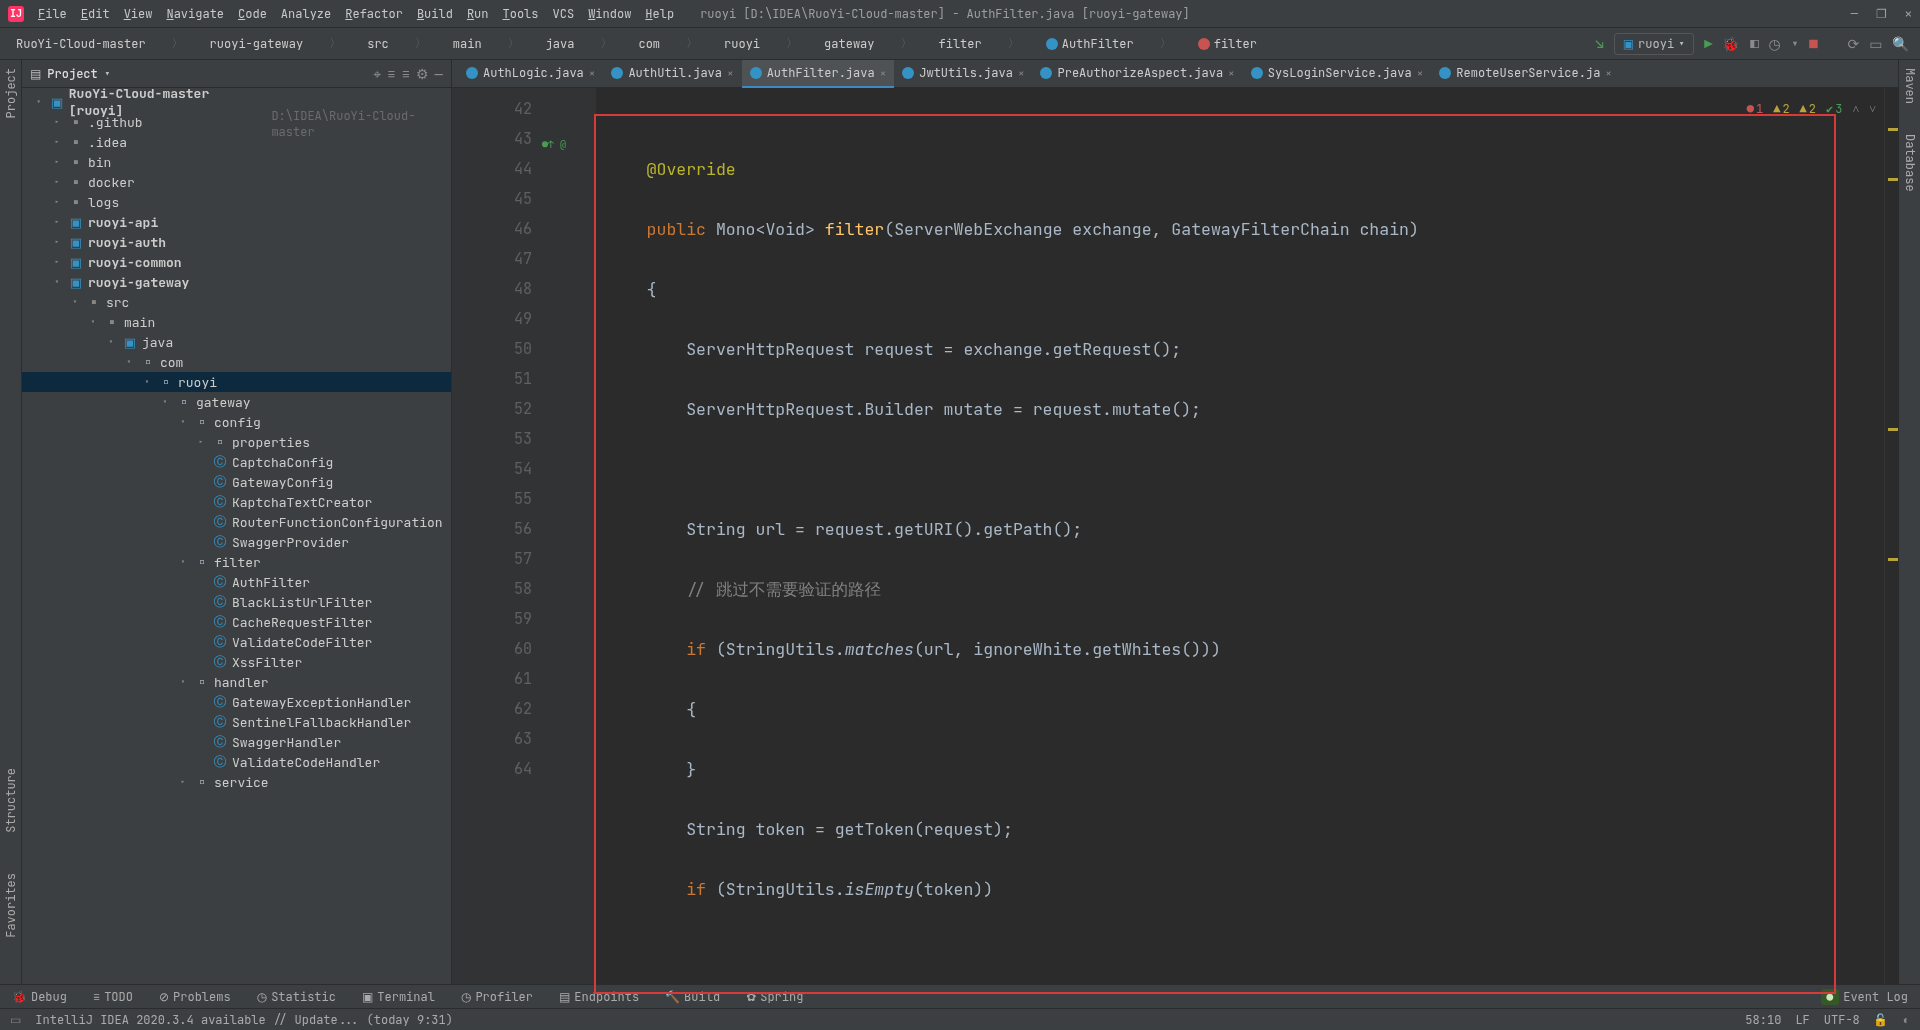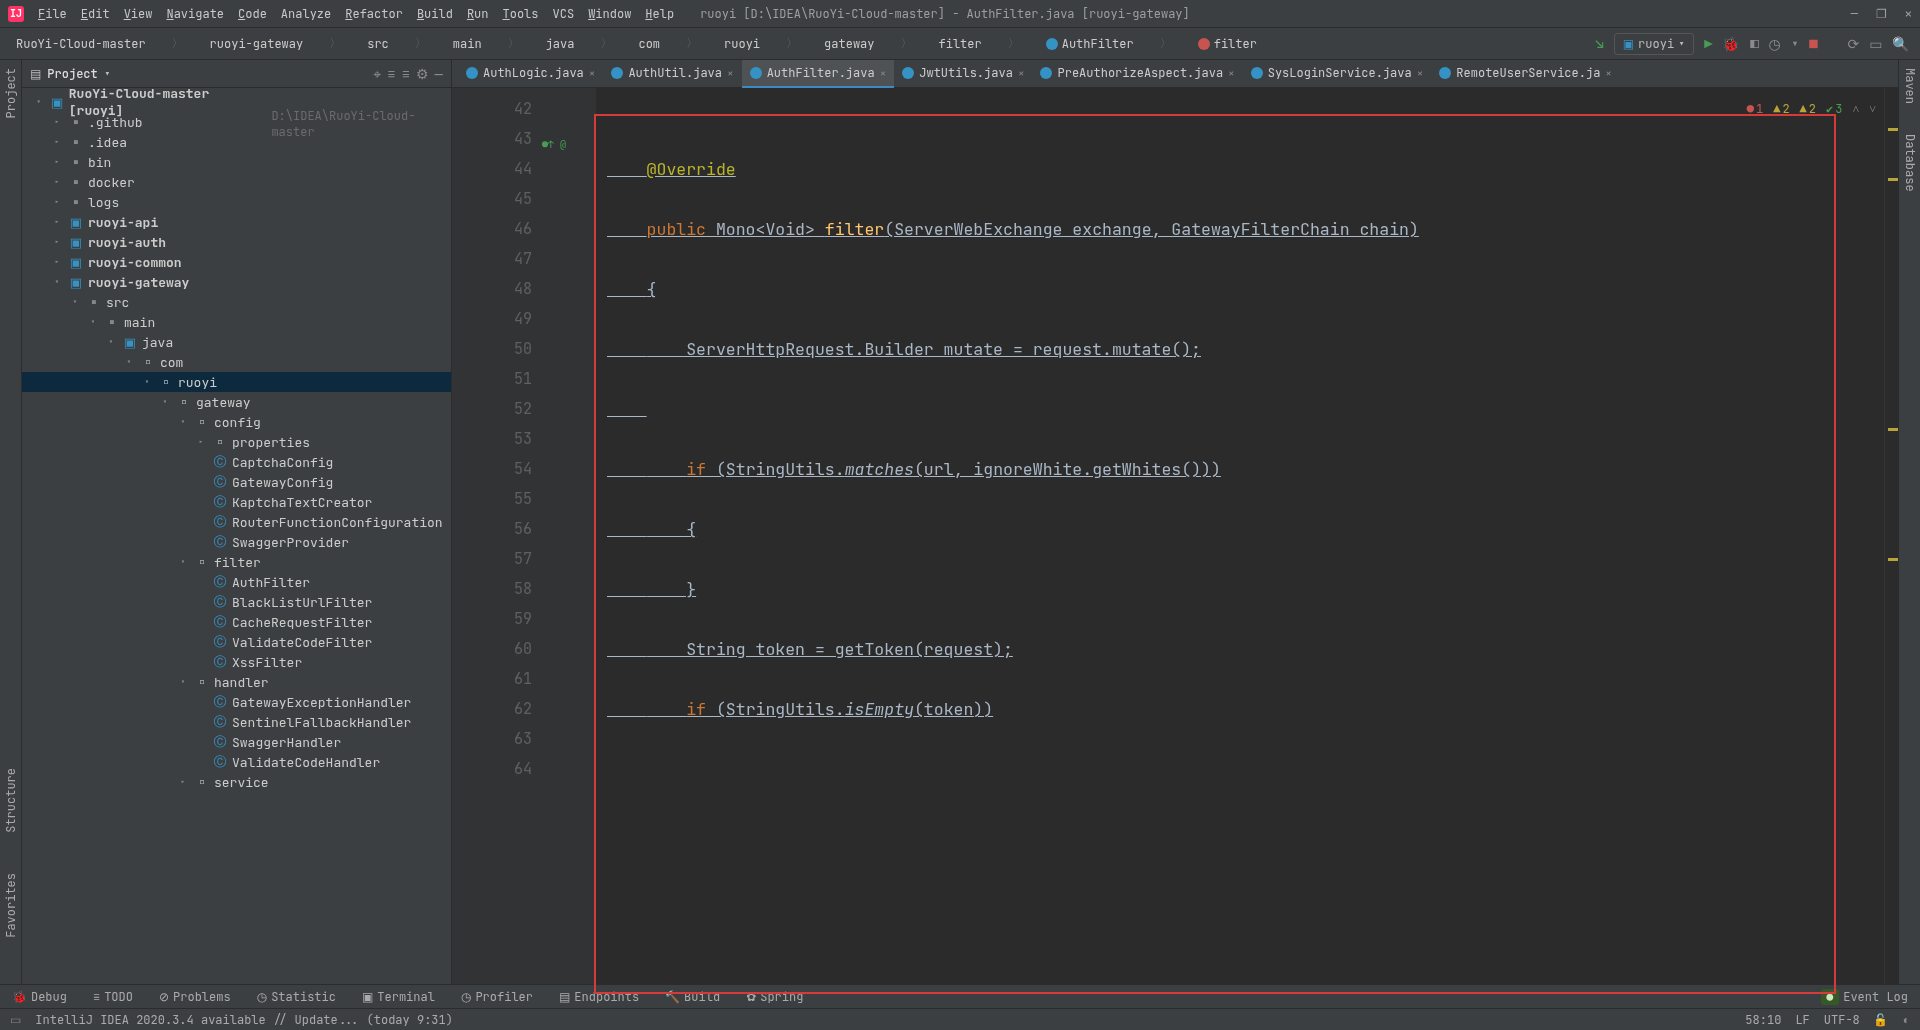--- a/index.html
+++ b/index.html
@@ -70,21 +70,21 @@
   .editor { flex:1; display:flex; background:#2b2b2b; position:relative; min-height:0;}
   .gutter { width:90px;background:#313335;text-align:right;padding:6px 10px 6px 4px;color:#606060;font-family:"JetBrains Mono",monospace;font-size:15px;line-height:30px;}
   .gutter .gl { height:30px; position:relative;}
   .gutter .gicon{position:absolute;right:-34px;top:6px;color:#499c54;font-size:10px;}
   .fold-strip{width:55px;background:#313335;border-right:1px solid #2b2b2b;}
   .code {
     flex:1;font-family:"JetBrains Mono",Consolas,monospace;font-size:16.5px;
     line-height:30px; color:#A9B7C6; padding:6px 0 6px 10px;
     white-space:pre; position:relative; overflow:hidden;
   }
-  .code .line{height:30px;text-decoration:underline;}
+  .code .line{height:30px;}
   .redbox{position:absolute;border:2px solid #d73a3a;pointer-events:none;}
   .kw{color:#cc7832;} .ann{color:#bbb529;} .mname{color:#ffc66d;}
   .mital{font-style:italic;} .cmt{color:#808080;}
   
   .inspect {position:absolute;top:6px;right:8px;display:flex;gap:10px;align-items:center;font-size:12px;}
   .inspect .chip{display:flex;align-items:center;gap:2px;}
   .inspect .red{color:#c75450}.inspect .yel{color:#b7a53a}.inspect .grn{color:#499c54}
   
   .rstrip{width:22px;background:#3c3f41;border-left:1px solid #2b2b2b;display:flex;flex-direction:column;align-items:center;gap:30px;padding-top:8px;}
   .rstrip .vtxt{writing-mode:vertical-rl;color:#aaa;cursor:pointer;}
@@ -446,22 +446,25 @@
           <span class="chip red"><span>●</span><span>1</span></span>
           <span class="chip yel"><span>▲</span><span>2</span></span>
           <span class="chip yel"><span>▲</span><span>2</span></span>
           <span class="chip grn"><span>✔</span><span>3</span></span>
           <span style="color:#888">˄</span>
           <span style="color:#888">˅</span>
         </div>
 <div class="line">    <span class="ann">@Override</span></div>
 <div class="line">    <span class="kw">public</span><span> Mono&lt;Void&gt; </span><span class="mname">filter</span><span>(ServerWebExchange exchange, GatewayFilterChain chain)</span></div>
 <div class="line">    <span>{</span></div>
+<div class="line">    <span>    ServerHttpRequest request = exchange.getRequest();</span></div>
 <div class="line">    <span>    ServerHttpRequest.Builder mutate = request.mutate();</span></div>
 <div class="line">    <span></span></div>
+<div class="line">    <span>    String url = request.getURI().getPath();</span></div>
+<div class="line">    <span class="cmt">    // 跳过不需要验证的路径</span></div>
 <div class="line">    <span>    </span><span class="kw">if</span><span> (StringUtils.</span><span class="mital">matches</span><span>(url, ignoreWhite.getWhites()))</span></div>
 <div class="line">    <span>    {</span></div>
 <div class="line">    <span>    }</span></div>
 <div class="line">    <span>    String token = getToken(request);</span></div>
 <div class="line">    <span>    </span><span class="kw">if</span><span> (StringUtils.</span><span class="mital">isEmpty</span><span>(token))</span></div>
 
 
 
 
 

